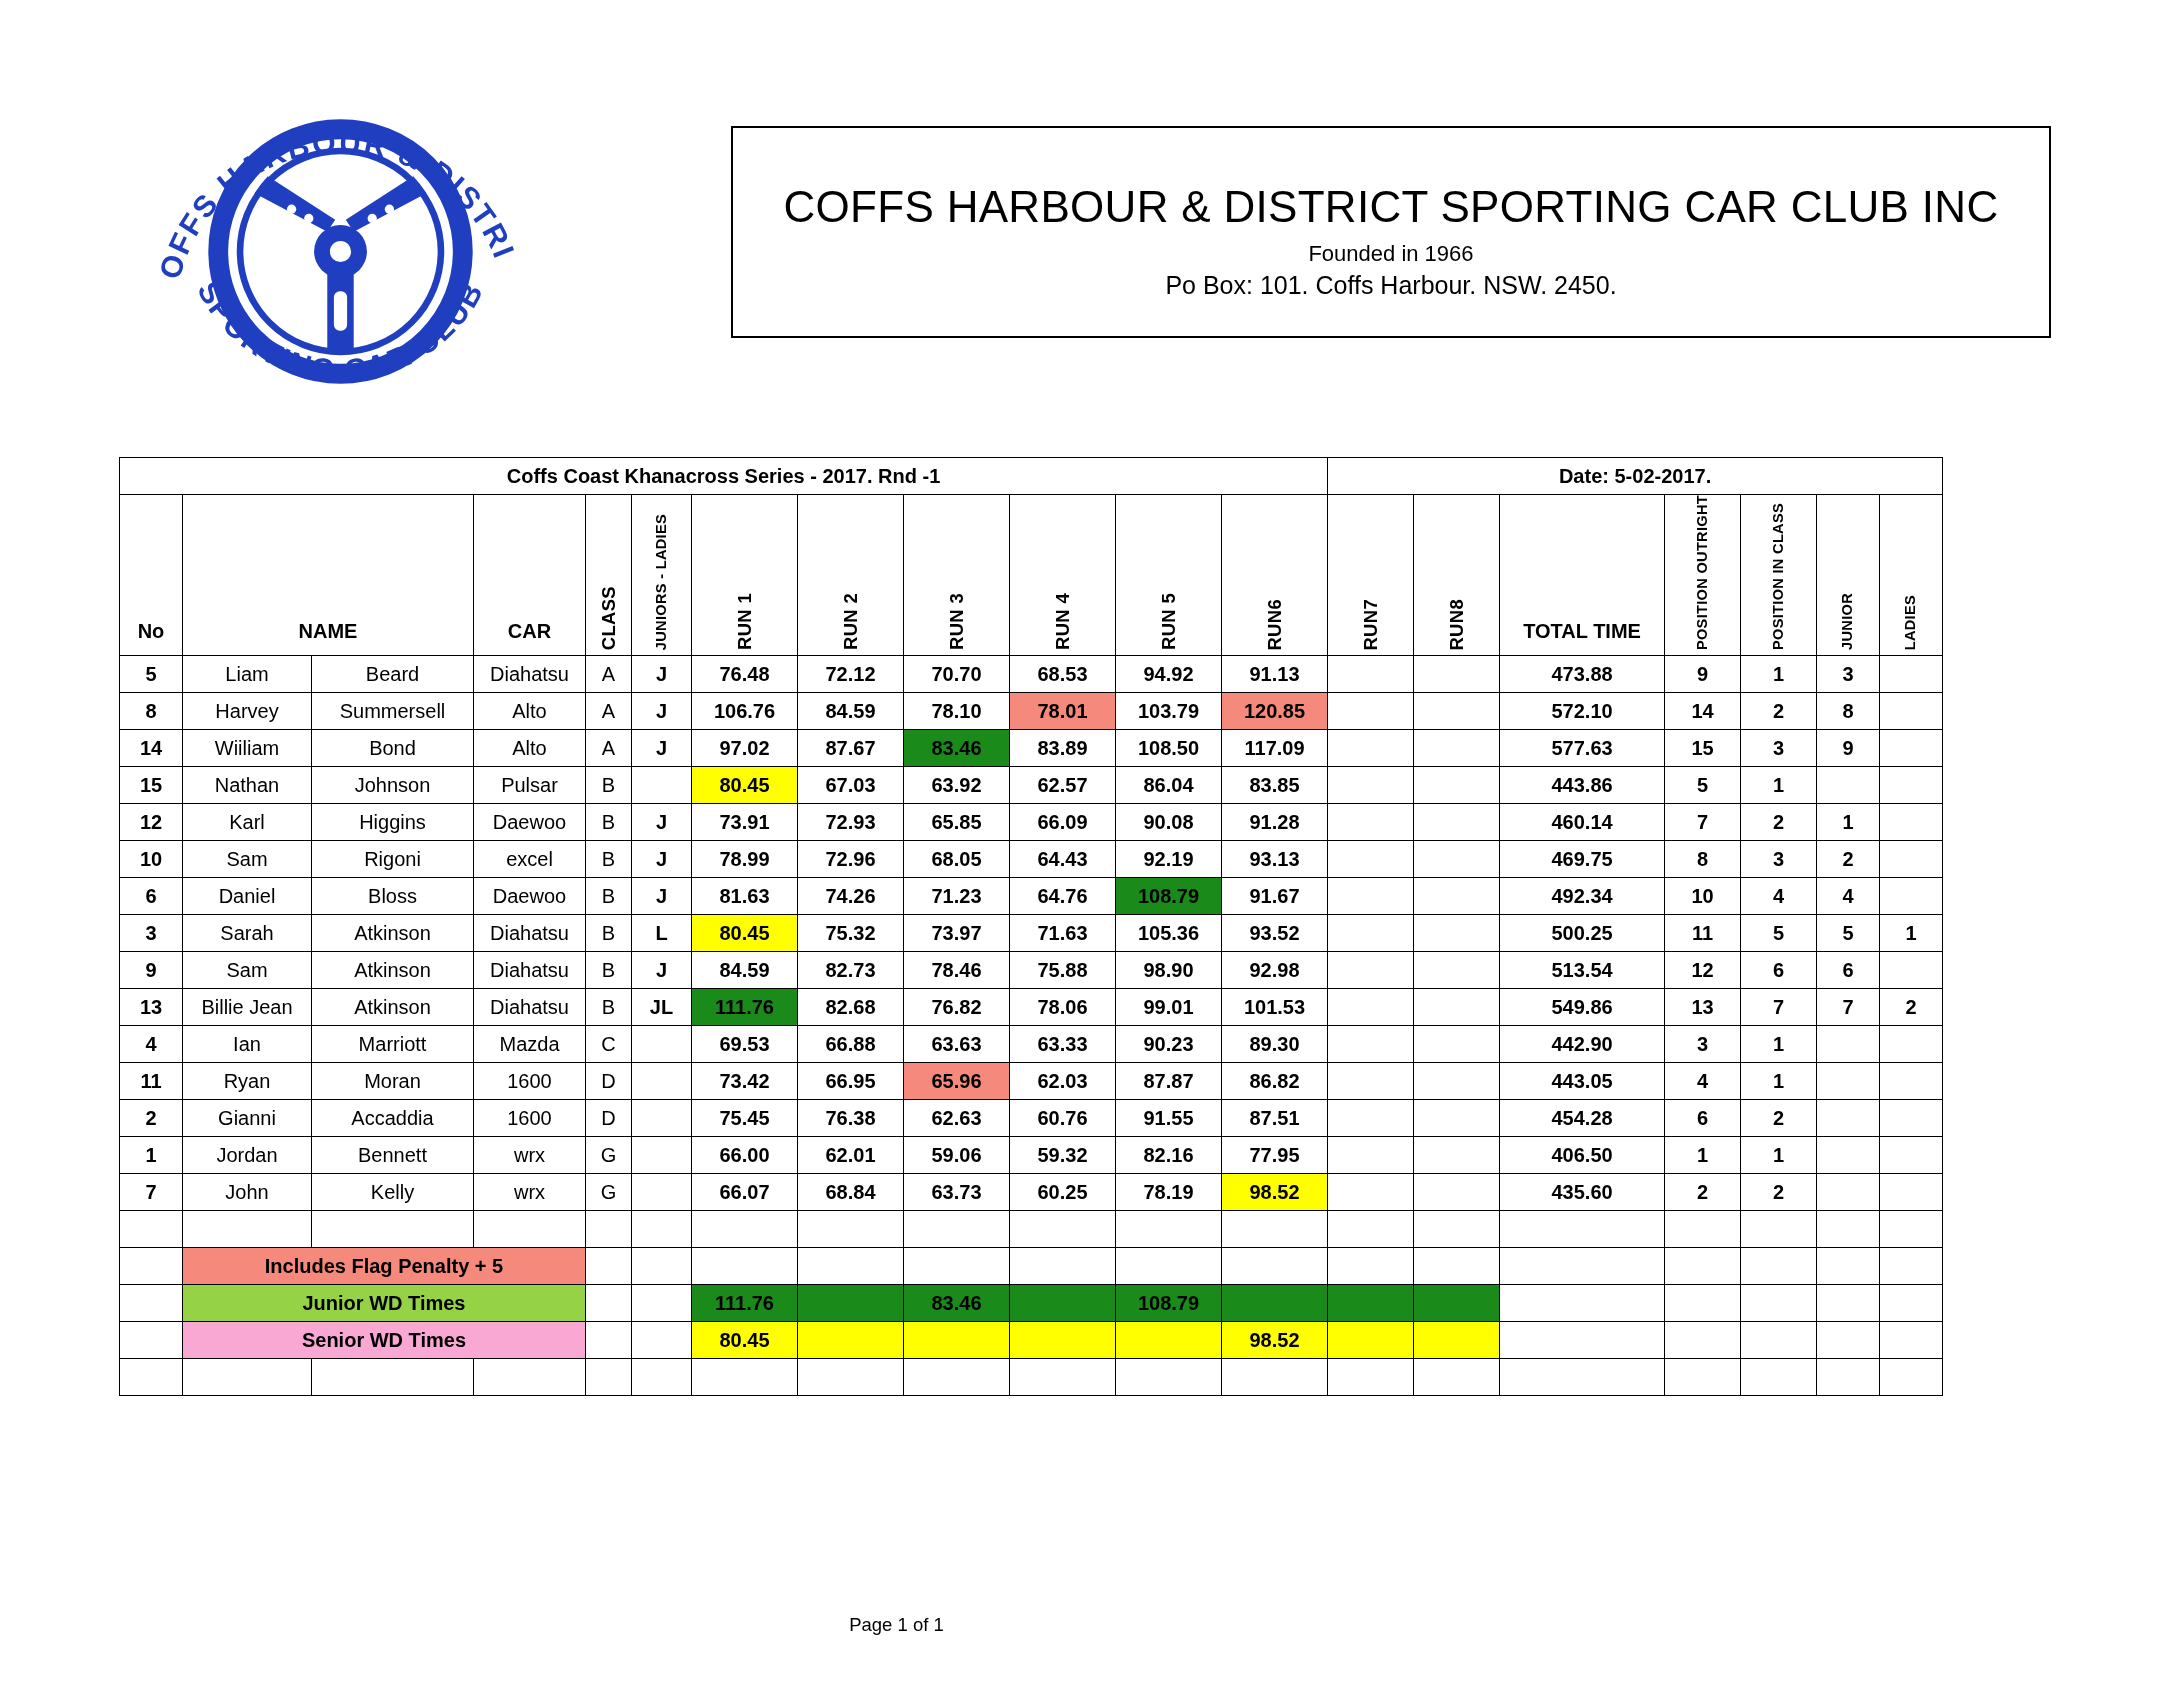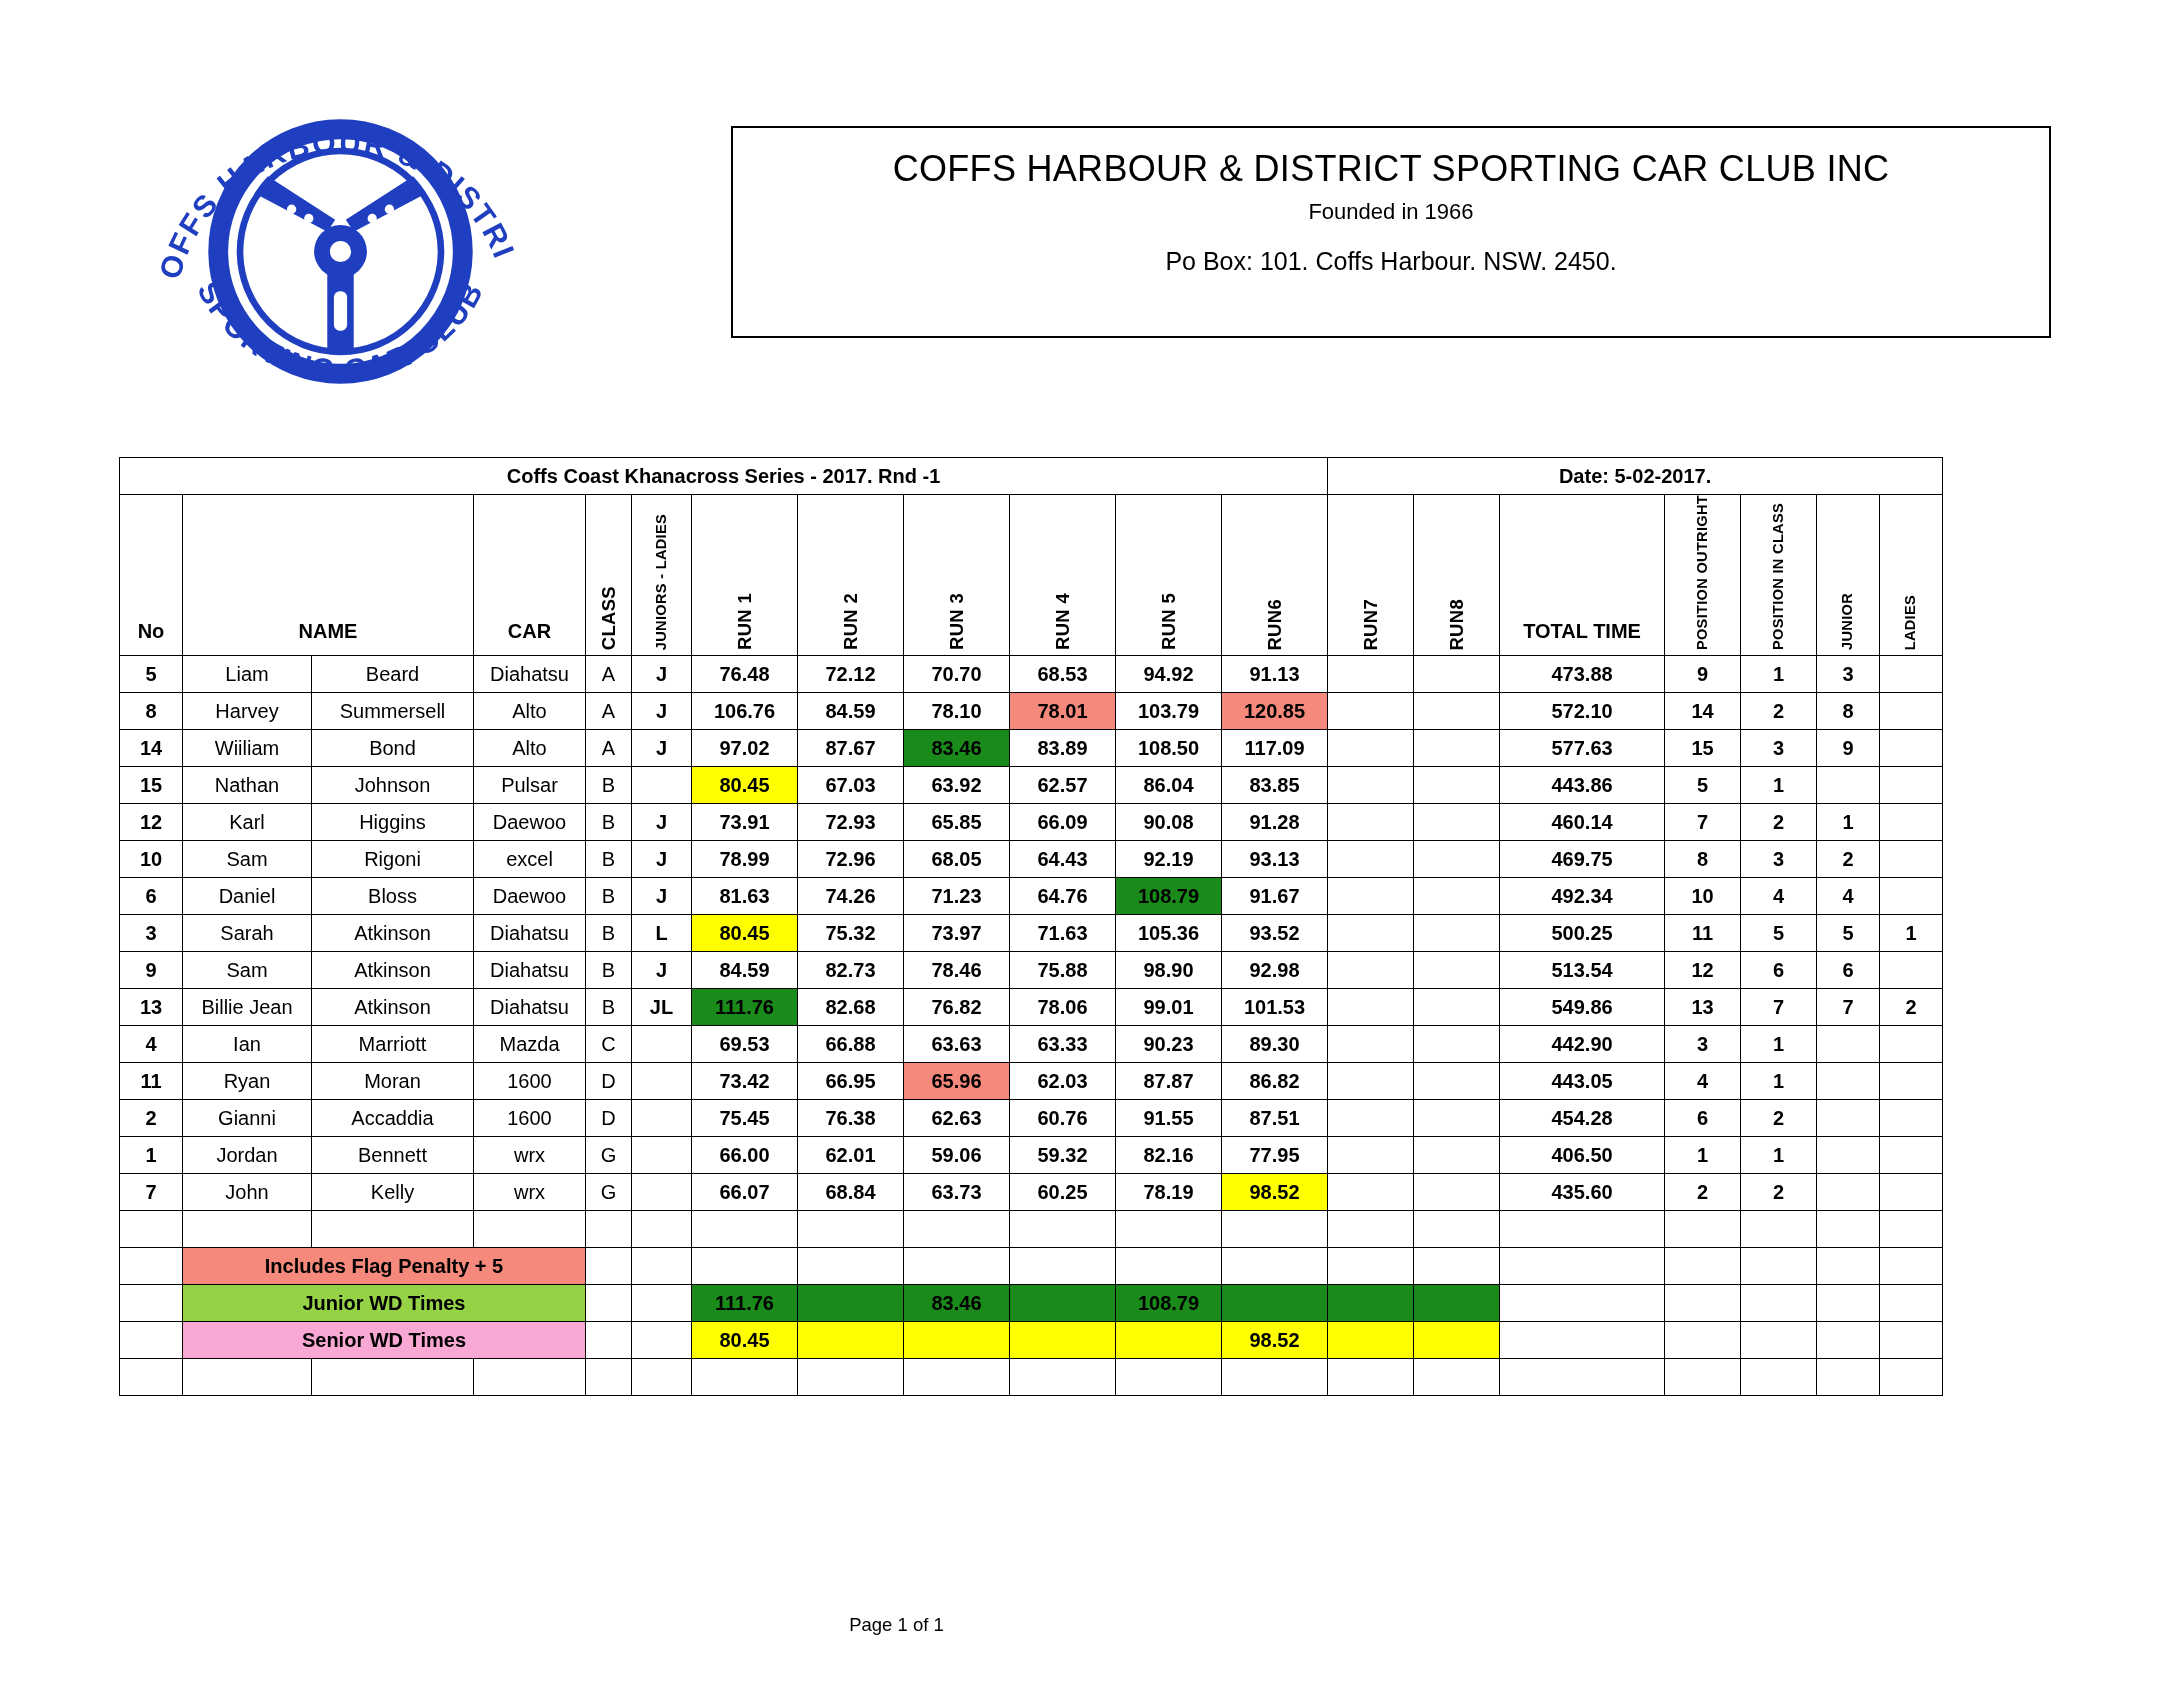--- a/index.html
+++ b/index.html
@@ -23,25 +23,26 @@
   .logo-wrap svg { display:block; }
   .club-box {
     position: absolute;
     left: 731px; top: 86px;
     width: 1320px; height: 212px;
     border: 2px solid #000;
     text-align: center;
     padding-top: 20px;
   }
   .club-name {
-    font-size: 36px;
+    font-size: 44px;
     letter-spacing: 0.3px;
     margin-bottom: 9.3px;
-  }
-  .club-founded { font-size: 22px; margin-bottom: 22px; }
+    margin-top: 34px;
+  }
+  .club-founded { font-size: 22px; margin-bottom: 4px; }
   .club-addr { font-size: 25px; }
 
   
   .sheet {
     position: absolute;
     left: 119px; top: 457px;
     width: 1955px;
   }
   table.main {
     border-collapse: collapse;

